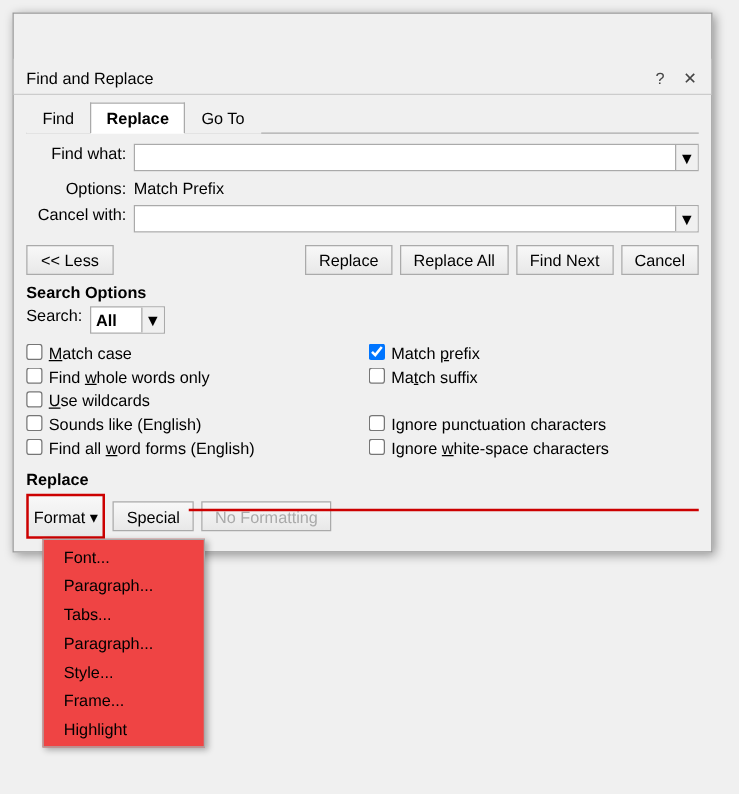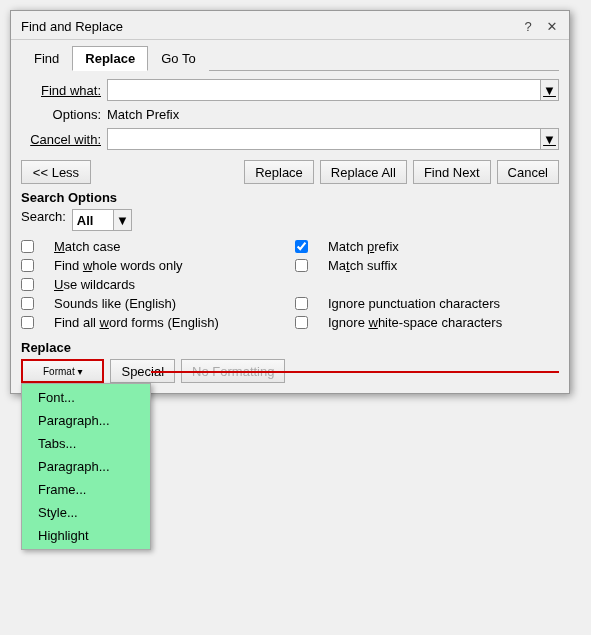--- a/index.html
+++ b/index.html
@@ -23,20 +23,21 @@
       margin: 10px;
     }
 
     .title-bar {
       background: #f0f0f0;
       border-bottom: 1px solid #ccc;
       padding: 6px 8px 4px 10px;
       display: flex;
       align-items: center;
       justify-content: space-between;
+      margin-top: 36px;
     }
 
     .title-bar-left {
       font-size: 13px;
       font-weight: 400;
       color: #000;
     }
 
     .title-bar-icons {
       display: flex;
@@ -79,23 +80,22 @@
     .tab.active {
       background: #fff;
       border: 1px solid #aaa;
       border-bottom: 1px solid #fff;
       font-weight: 600;
     }
 
     
     .form-row {
       display: flex;
-      align-items: center;
+      align-items: flex-start;
       margin-bottom: 6px;
-      text-decoration: underline;
     }
 
     .form-label {
       width: 80px;
       text-align: right;
       margin-right: 6px;
       font-size: 13px;
     }
 
     .form-input-wrap {
@@ -218,22 +218,21 @@
     
     .checkboxes-grid {
       display: grid;
       grid-template-columns: 1fr 1fr;
       gap: 4px 10px;
       margin-bottom: 10px;
     }
 
     .checkbox-item {
       display: flex;
-      align-items: center;
-      gap: 20px;
+      gap: 5px;
       font-size: 13px;
     }
 
     .checkbox-item input[type="checkbox"] {
       width: 13px;
       height: 13px;
       margin: 0;
       cursor: pointer;
     }
 
@@ -251,40 +250,40 @@
     .replace-btn-row {
       display: flex;
       gap: 6px;
       align-items: center;
     }
 
     .btn-format {
       background: linear-gradient(to bottom, #f8f8f8, #e8e8e8);
       border: 2px solid #cc0000;
       color: #000;
-      height: 24px;
-      padding: 0 20px;
-      font-size: 10px;
+      height: 36px;
+      padding: 0 4px;
+      font-size: 13px;
       cursor: pointer;
       display: flex;
       align-items: center;
       gap: 4px;
     }
 
     
     .dropdown-container {
       position: relative;
       display: inline-block;
     }
 
     .dropdown-menu {
       position: absolute;
       top: 100%;
-      left: 0;
-      background: #86efac;
+      left: 13px;
+      background: #ef4444;
       border: 1px solid #aaa;
       box-shadow: 2px 2px 5px rgba(0,0,0,0.3);
       z-index: 100;
       min-width: 130px;
       padding: 2px 0;
     }
 
     .dropdown-item {
       padding: 4px 16px;
       font-size: 13px;
@@ -406,22 +405,22 @@
     <div class="replace-section-title">Replace</div>
 
     <div class="replace-btn-row" style="position:relative;">
       <div class="dropdown-container">
         <button class="btn btn-format">Format ▾</button>
         <div class="dropdown-menu">
           <div class="dropdown-item">Font...</div>
           <div class="dropdown-item">Paragraph...</div>
           <div class="dropdown-item">Tabs...</div>
           <div class="dropdown-item">Paragraph...</div>
+          <div class="dropdown-item">Style...</div>
           <div class="dropdown-item">Frame...</div>
-          <div class="dropdown-item">Style...</div>
           <div class="dropdown-item">Highlight</div>
         </div>
       </div>
       <button class="btn">Special</button>
       <button class="btn btn-disabled">No Formatting</button>
 
       <div style="position:absolute; height:2px; background:#cc0000; top:12px; left:130px; right:0px;"></div>
     </div>
   </div>
 </div>

